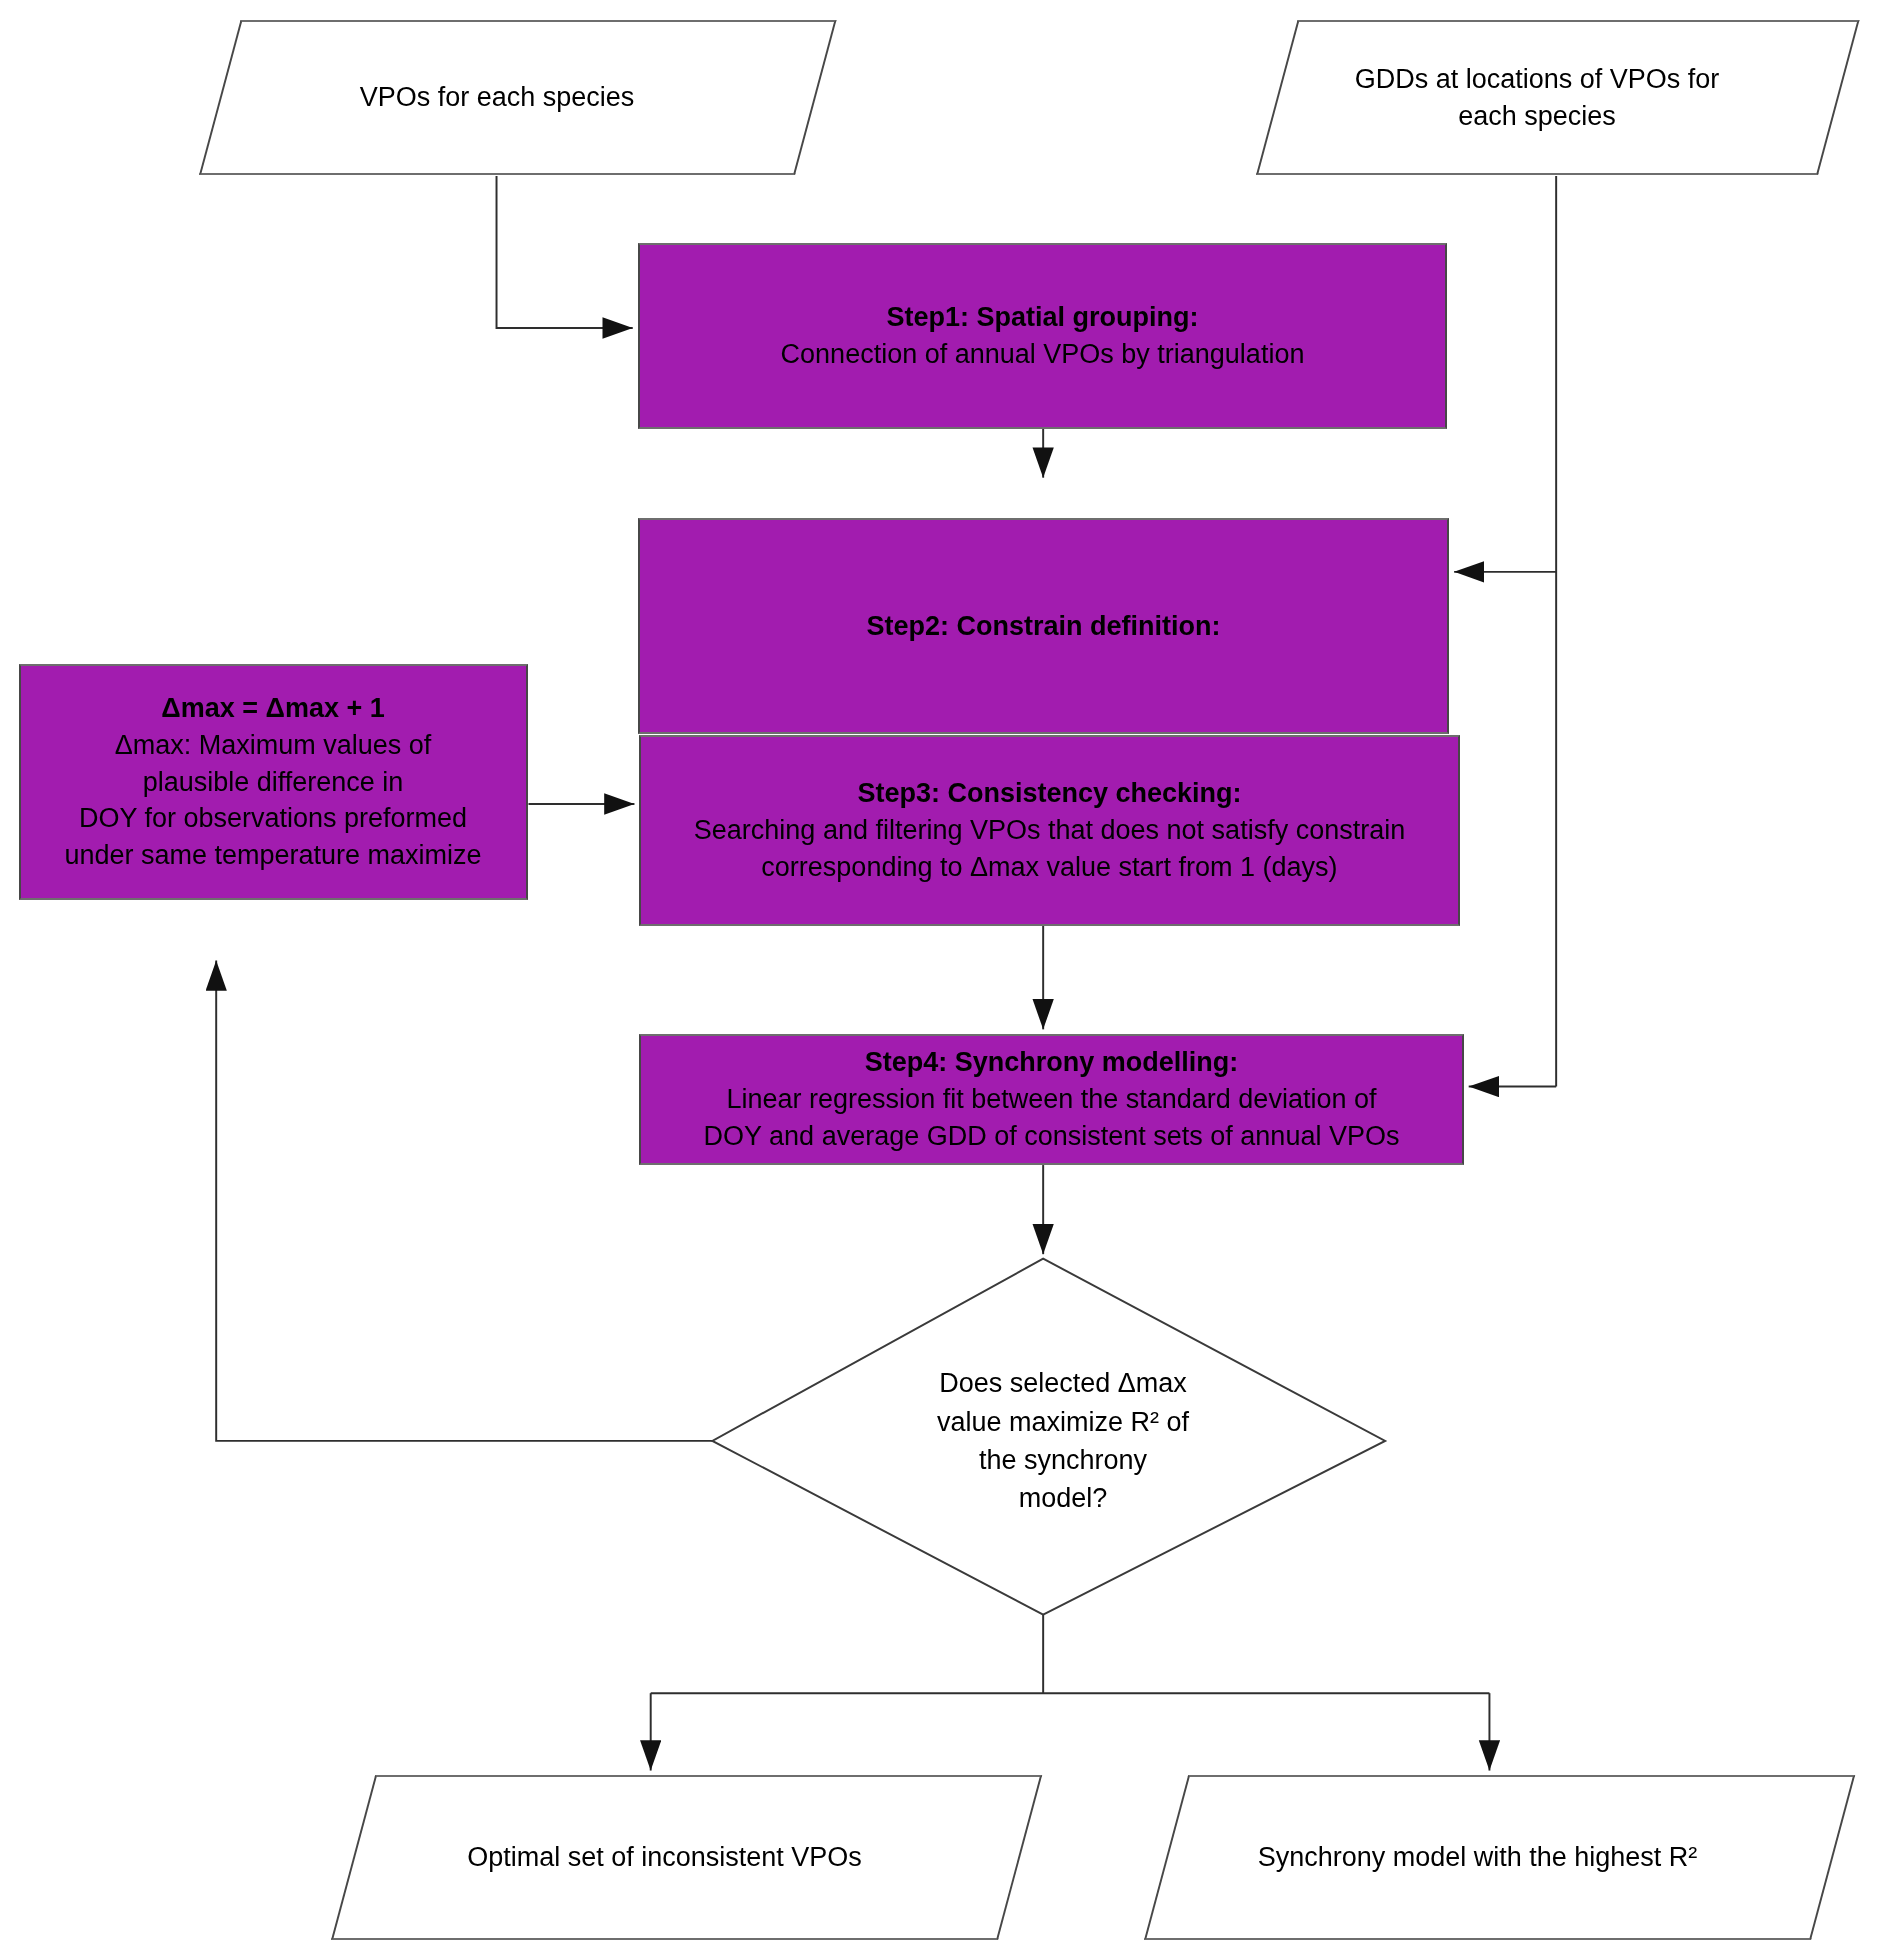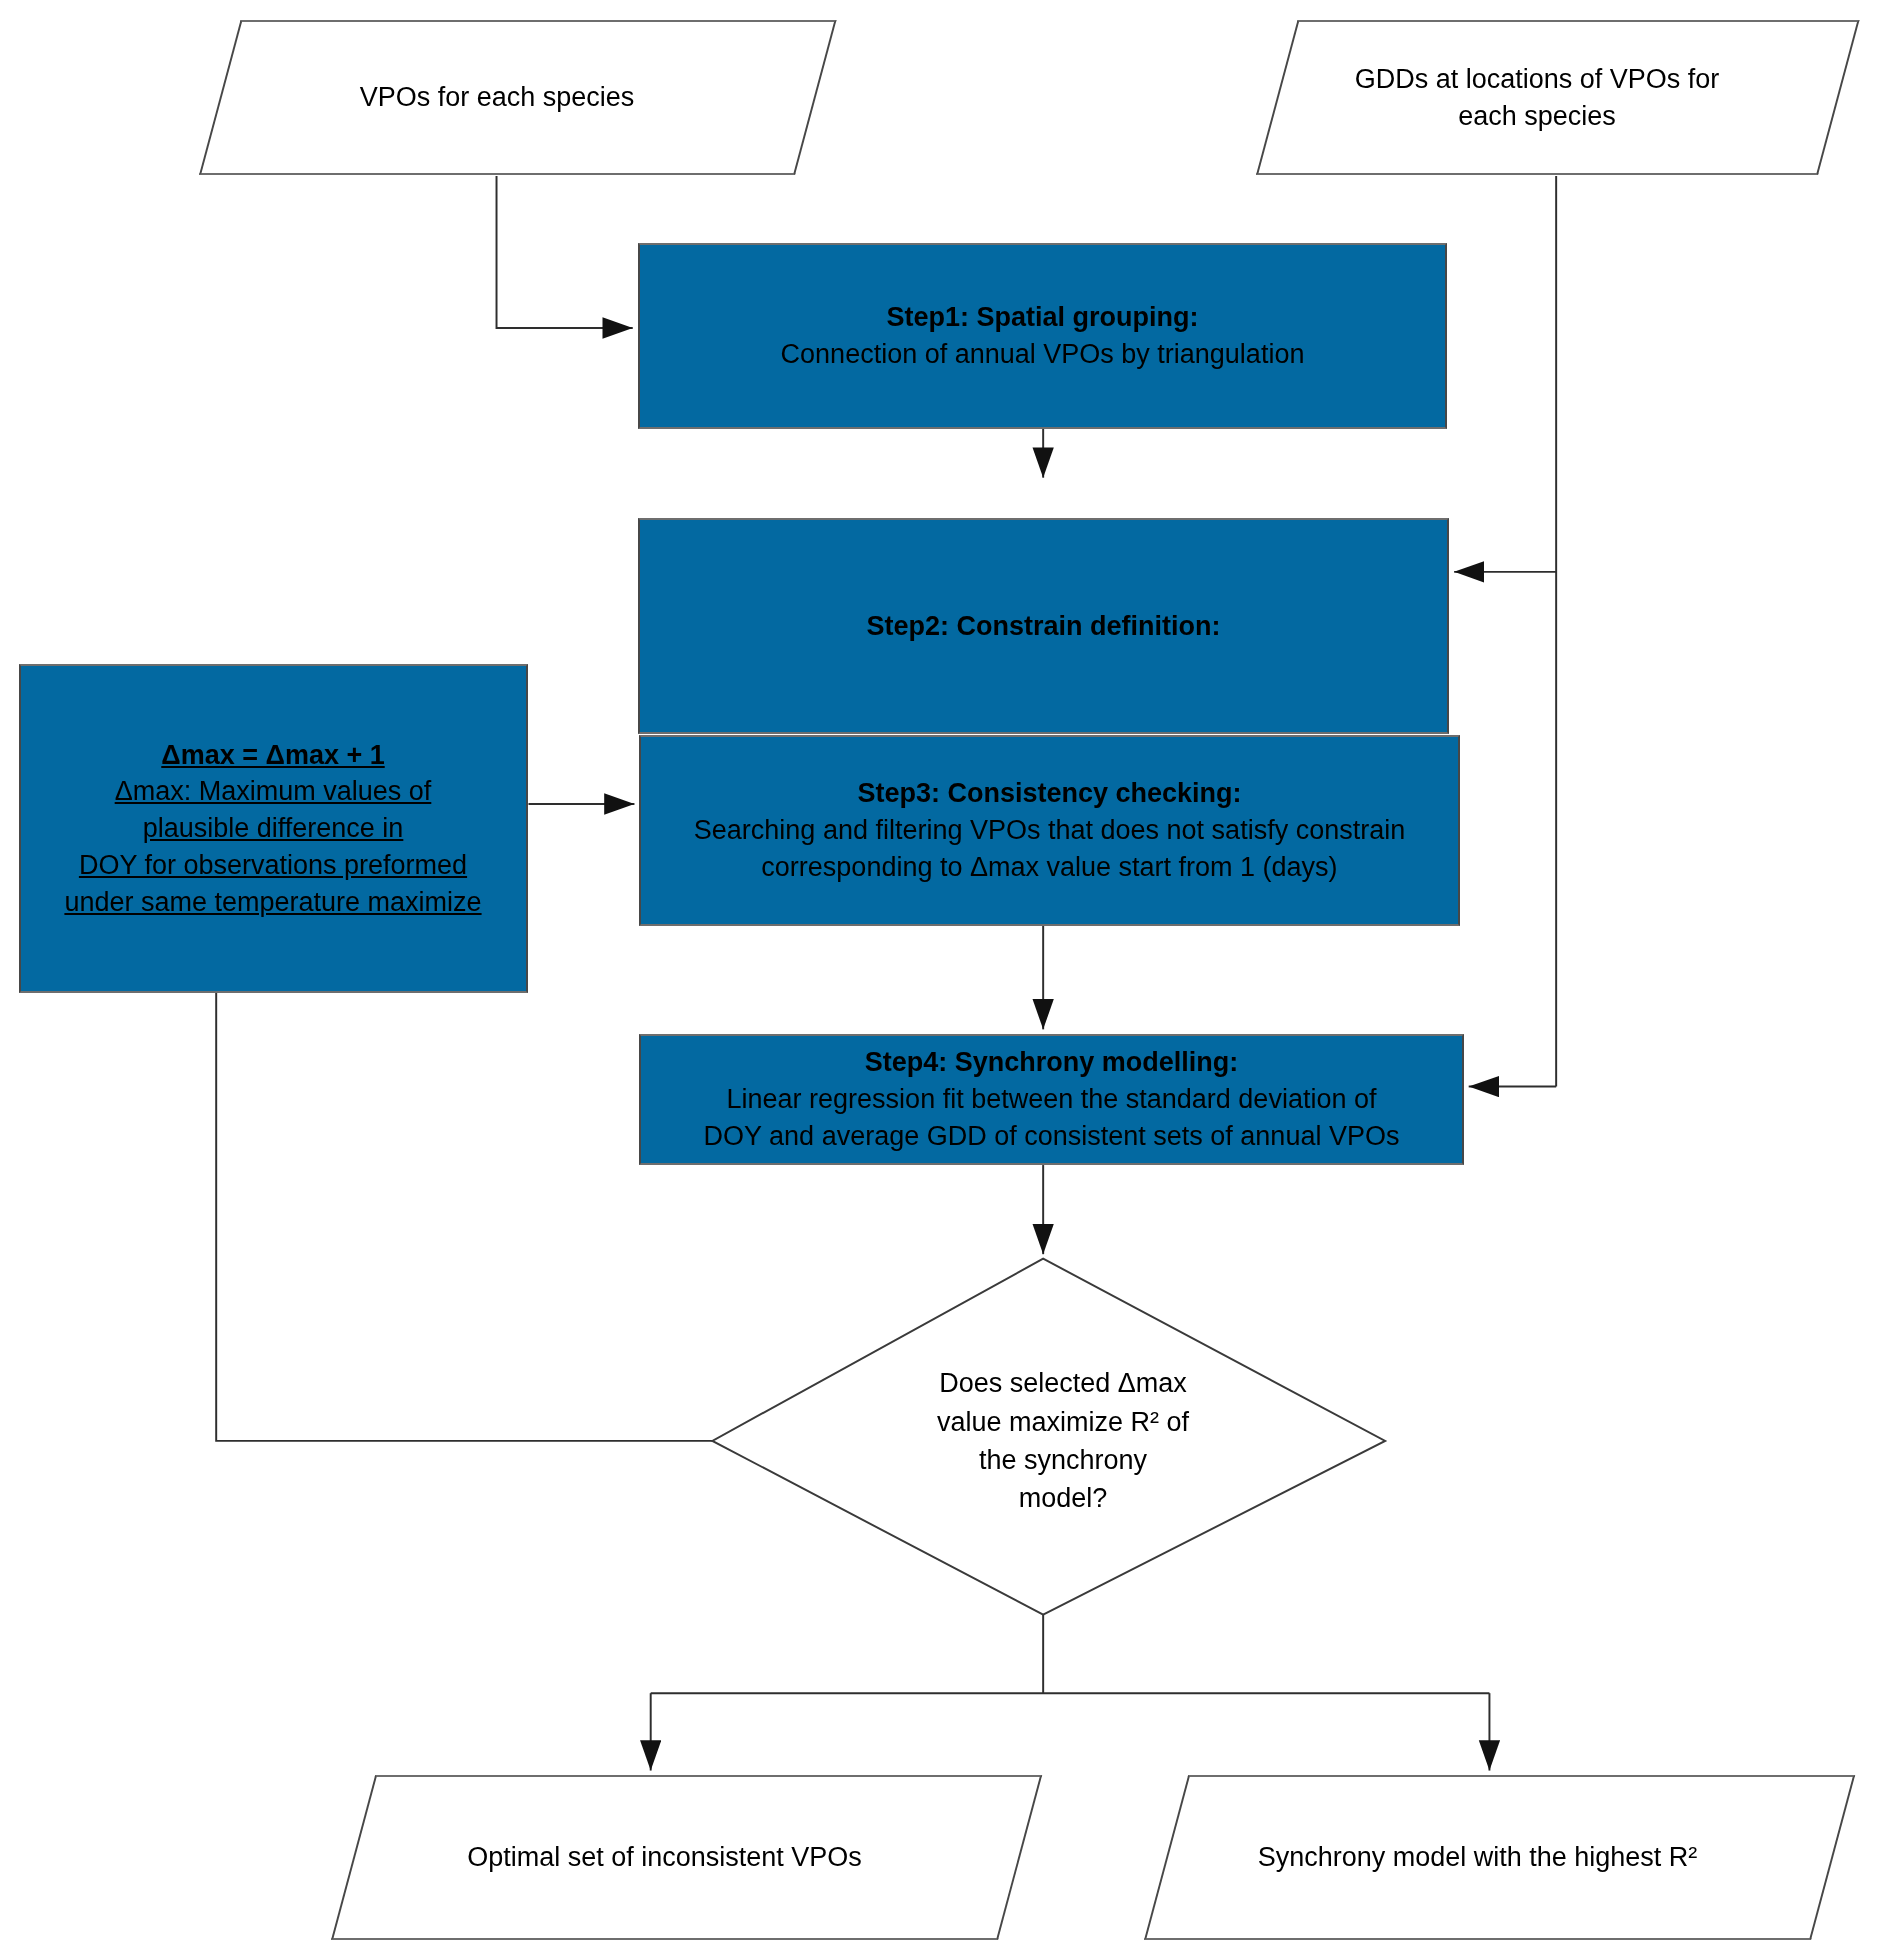--- a/index.html
+++ b/index.html
@@ -20,21 +20,21 @@
     position: absolute;
     left: 0;
     top: 0;
     width: 1880px;
     height: 1955px;
   }
   
   .node {
     position: absolute;
     box-sizing: border-box;
-    background: #0369a1;
+    background: #a21caf;
     border: 2.2px solid #474747;
     border-top-color: #6e6e6e;
     border-bottom-color: #6e6e6e;
     display: flex;
     flex-direction: column;
     align-items: center;
     justify-content: center;
     text-align: center;
     font-size: 27px;
     line-height: 1.36;
@@ -134,21 +134,21 @@
 
   <div class="node" style="left:638px; top:243px; width:809px; height:186px;">
     <div class="title">Step1: Spatial grouping:</div>
     <div class="body">Connection of annual VPOs by triangulation</div>
   </div>
 
   <div class="node" style="left:638px; top:482px; width:811px; height:216px;margin-top:36px;">
     <div class="title">Step2: Constrain definition:</div>
   </div>
 
-  <div class="node" style="left:18.5px; top:664px; width:509px; height:329px;text-decoration:underline;">
+  <div class="node" style="left:18.5px; top:664px; width:509px; height:236px;">
     <div class="title">Δmax = Δmax + 1</div>
     <div class="body">Δmax: Maximum values of
 plausible difference in
 DOY for observations preformed
 under same temperature maximize</div>
   </div>
 
   <div class="node" style="left:639px; top:735px; width:821px; height:191px;">
     <div class="title">Step3: Consistency checking:</div>
     <div class="body">Searching and filtering VPOs that does not satisfy constrain

